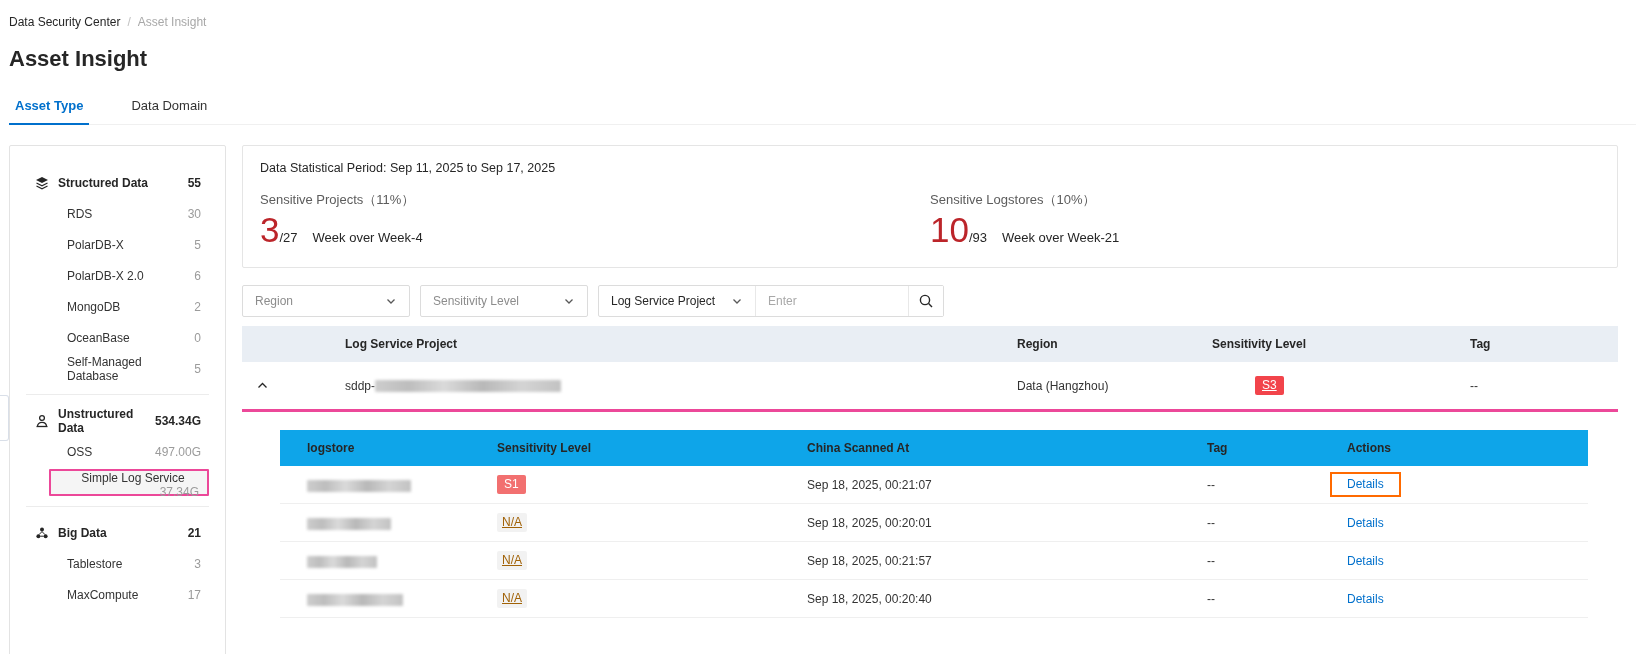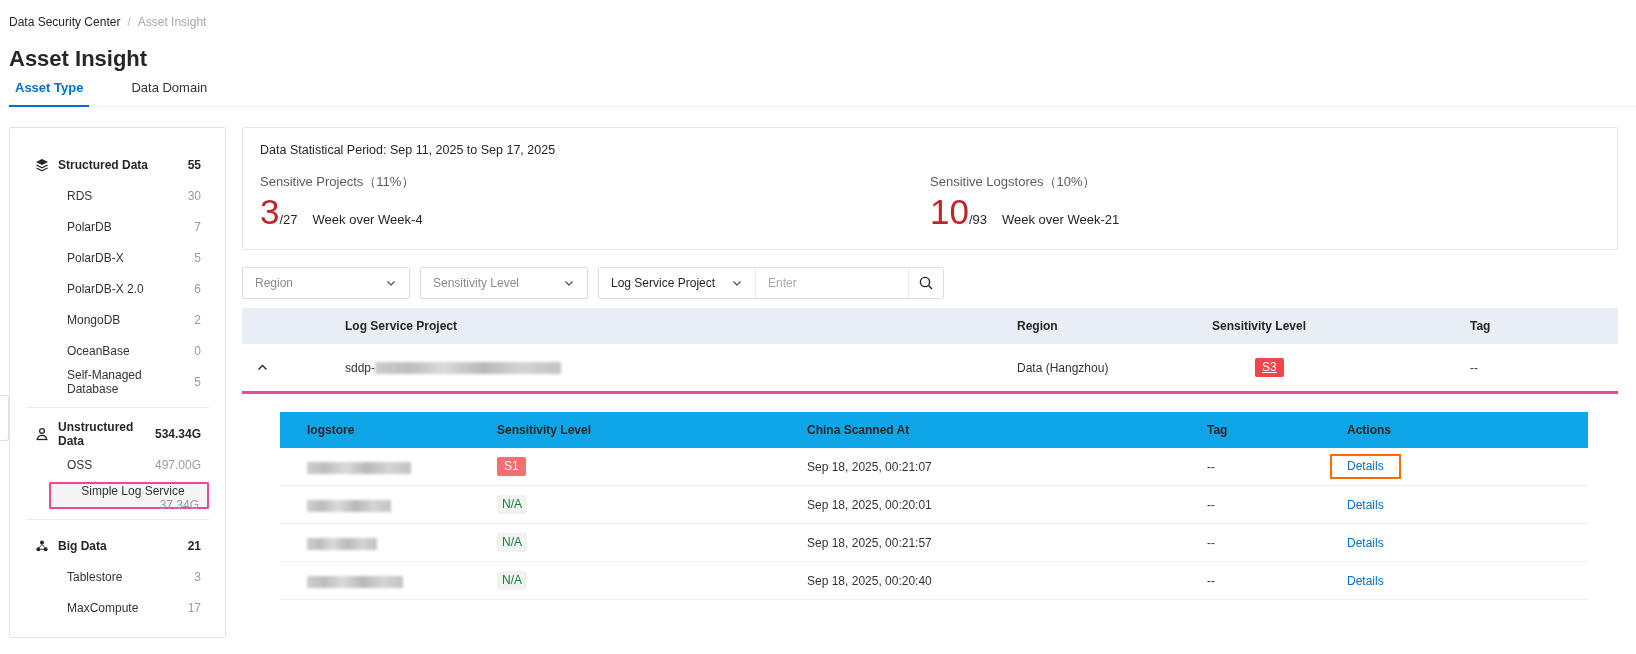--- a/index.html
+++ b/index.html
@@ -7,21 +7,21 @@
   body {
     width:1636px; height:654px; overflow:hidden; position:relative;
     background:#fff; color:#333;
     font-family:"Liberation Sans", sans-serif; font-size:12px;
   }
   
   .breadcrumb { padding:15px 0 0 9px; font-size:12px; color:#262626; }
   .breadcrumb .sep { color:#c0c0c0; margin:0 7px; }
   .breadcrumb .current { color:#a8a8a8; }
   .page-title { margin:17px 0 0 9px; font-size:22px; font-weight:bold; color:#262626; }
-  .tabs { display:flex; gap:36px; margin:8px 0 0 9px; border-bottom:1px solid #f0f0f0; }
+  .tabs { display:flex; gap:36px; margin:26px 0 0 9px; border-bottom:1px solid #f0f0f0; }
   .tab { padding:0 6px 10px; font-size:13px; color:#333; cursor:pointer; }
   .tab.active { color:#0070cc; font-weight:bold; border-bottom:2px solid #0070cc; margin-bottom:-1px; }
   
   .layout { display:flex; gap:16px; margin:20px 18px 0 9px; align-items:flex-start; height:511px; }
   
   .sidebar { width:217px; height:100%; border:1px solid #e3e3e3; border-radius:2px; background:#fff; padding:21px 0 10px; flex:none; }
   .side-row { height:31px; display:flex; align-items:center; }
   .group-row { padding:0 24px 0 25px; font-weight:bold; color:#262626; cursor:pointer; }
   .group-row .gicon { margin-right:9px; display:flex; align-items:center; }
   .group-row .count { margin-left:auto; color:#262626; }
@@ -67,21 +67,21 @@
   .expanded { padding:18px 30px 0 38px; }
   .ngrid { display:grid; grid-template-columns:200px 310px 400px 140px 1fr; align-items:center; }
   .nhead { background:#0ea5e9; height:36px; font-weight:bold; color:#262626; }
   .ncell-1 { padding-left:27px; }
   .ncell { padding-left:17px; }
   .nrow { height:38px; border-bottom:1px solid #efefef; background:#fff; }
   
   .badge { display:inline-block; border-radius:2px; padding:2px 7px; font-size:12px; color:#fff; line-height:1.25; }
   .badge-s3 { background:#f2444b;text-decoration:underline; }
   .badge-s1 { background:#f27070; }
-  .badge-na { background:#f2f2f2; color:#15803d; padding:2px 5px; }
+  .badge-na { background:#f2f2f2; color:#a16207; padding:2px 5px;text-decoration:underline; }
   .link { color:#0070cc; cursor:pointer; text-decoration:none; }
   .details-box { display:inline-block; border:2px solid #ff6a00; padding:3px 15px 4px; margin-left:-17px; }
   .redacted { display:inline-block; height:12px; border-radius:1px; vertical-align:middle;
     background:linear-gradient(90deg,#cdcdcd,#bdbdbd 18%,#dadada 37%,#b8b8b8 58%,#d4d4d4 79%,#c2c2c2);
     filter:blur(1.6px); }
   svg { display:block; }
 </style>
 </head>
 <body>
 
@@ -109,24 +109,20 @@
             <path d="M1.5 7 L7 9.8 L12.5 7" stroke="#262626" stroke-width="1.2" fill="none"></path>
             <path d="M1.5 10 L7 12.8 L12.5 10" stroke="#262626" stroke-width="1.2" fill="none"></path>
           </svg>
       </span>
       <span>Structured Data</span>
       <span class="count">55</span>
     </div>
     <div class="side-row child-row">
       <span>RDS</span>
       <span class="count">30</span>
-    </div>
-    <div class="side-row child-row">
-      <span>PolarDB</span>
-      <span class="count">7</span>
     </div>
     <div class="side-row child-row">
       <span>PolarDB-X</span>
       <span class="count">5</span>
     </div>
     <div class="side-row child-row">
       <span>PolarDB-X 2.0</span>
       <span class="count">6</span>
     </div>
     <div class="side-row child-row">

